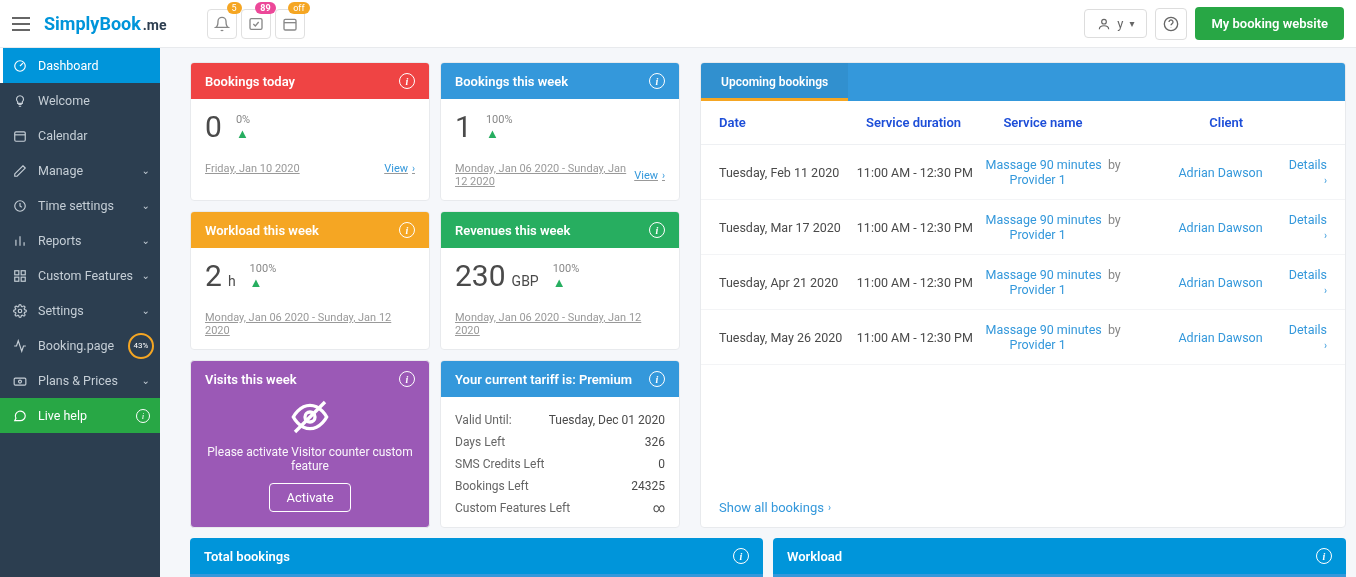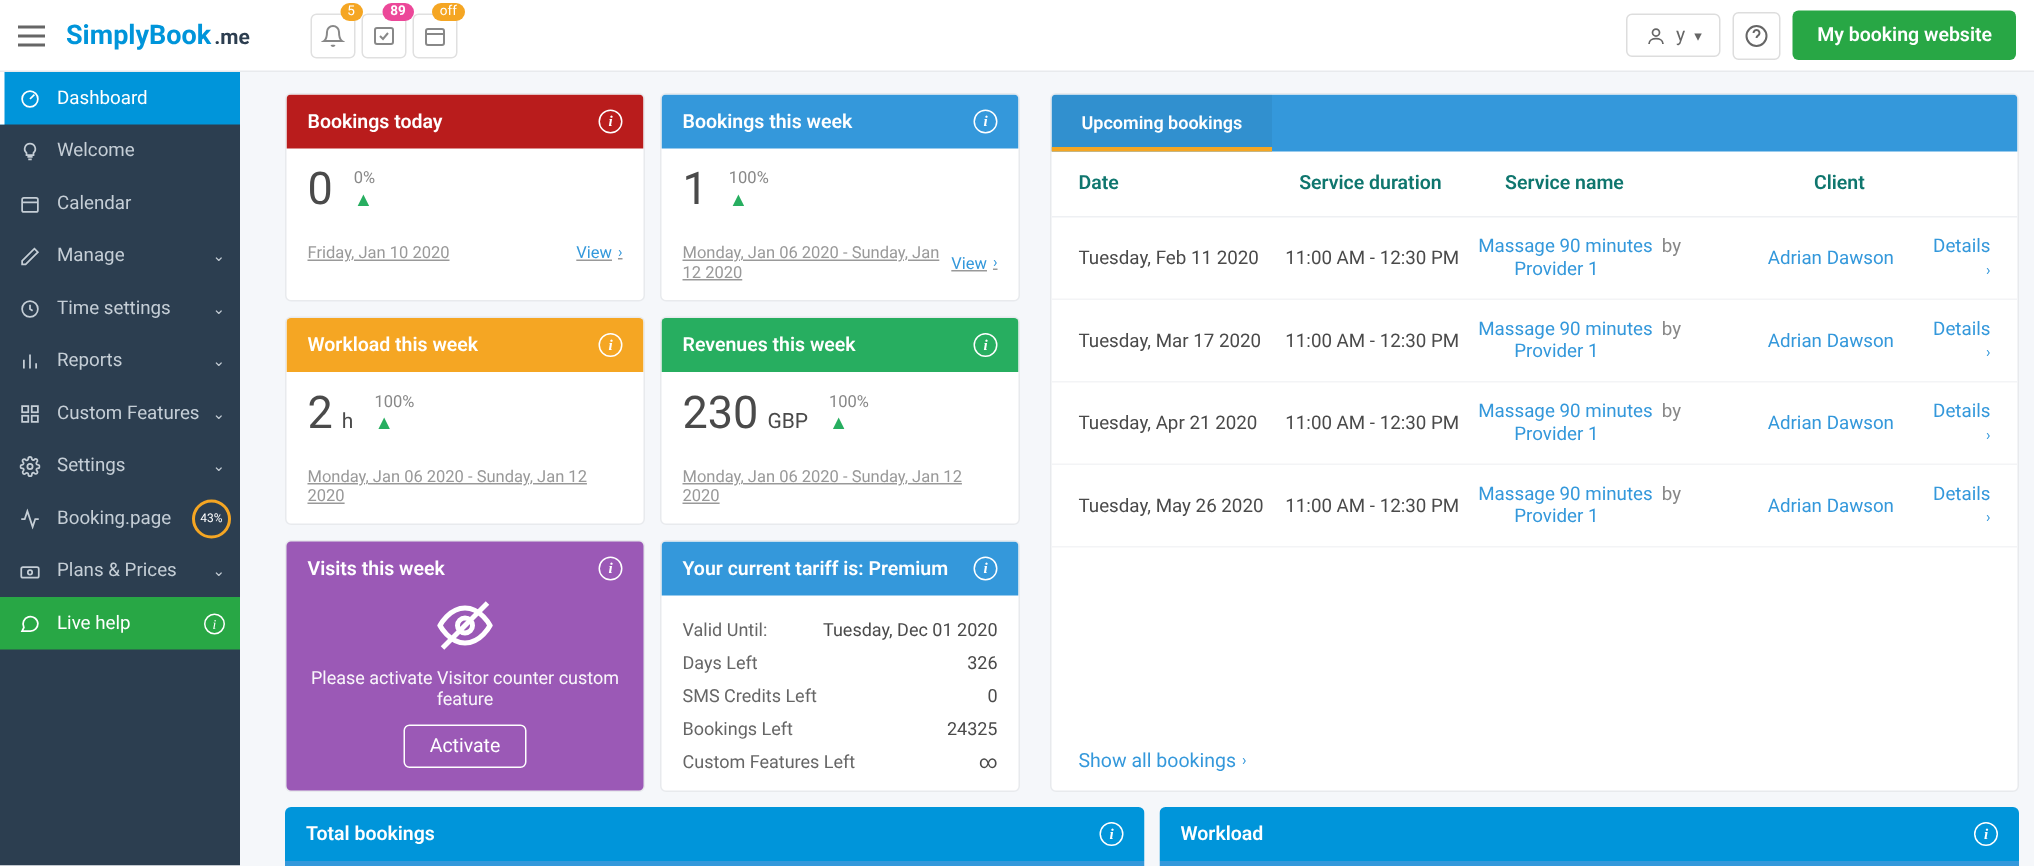--- a/index.html
+++ b/index.html
@@ -35,21 +35,21 @@
 .percent-circle { position: absolute; right: 6px; width: 26px; height: 26px; border: 2px solid #f5a623; border-radius: 50%; display: flex; align-items: center; justify-content: center; font-size: 8px; color: #fff; }
 
 
 .main { flex: 1; padding: 14px 10px 0 10px; overflow: auto; }
 .top-row { display: flex; gap: 10px; }
 .left-cards { display: flex; flex-wrap: wrap; gap: 10px; width: 500px; }
 .card { background: #fff; border: 1px solid #e8eaed; border-radius: 4px; overflow: hidden; }
 .card.small { width: 240px; }
 .card.tall { height: 168px; }
 .card-header { display: flex; align-items: center; justify-content: space-between; padding: 10px 14px; color: #fff; font-weight: 600; font-size: 13px; }
-.hdr-red { background: #b91c1c; }
+.hdr-red { background: #ef4444; }
 .hdr-blue { background: #3498db; }
 .hdr-yellow { background: #f5a623; }
 .hdr-green { background: #27ae60; }
 .info-icon { width: 16px; height: 16px; border: 1.5px solid #fff; border-radius: 50%; display: flex; align-items: center; justify-content: center; font-size: 10px; font-style: italic; font-family: serif; }
 .card-body { padding: 10px 14px; }
 .big-number { font-size: 30px; color: #4a4a4a; display: flex; align-items: baseline; gap: 6px; }
 .big-number .suffix { font-size: 14px; }
 .trend-up { color: #27ae60; font-size: 13px; }
 .card-footer { display: flex; justify-content: space-between; padding: 8px 14px 12px; font-size: 11px; color: #999; text-decoration: underline; }
 .link-blue { color: #3498db; cursor: pointer; display: flex; align-items: center; gap: 4px; }
@@ -63,21 +63,21 @@
 .tariff-body { padding: 12px 14px; font-size: 12px; }
 .tariff-row { display: flex; justify-content: space-between; padding: 4px 0; }
 .tariff-row .k { color: #666; }
 
 
 .bookings-panel { flex: 1; background: #fff; border: 1px solid #e8eaed; border-radius: 4px; overflow: hidden; display: flex; flex-direction: column; }
 .tabs { display: flex; background: #3498db; color: #fff; }
 .tab { padding: 12px 20px; cursor: pointer; font-weight: 600; font-size: 12px; opacity: 0.75; }
 .tab.active { opacity: 1; border-bottom: 3px solid #f5a623; padding-bottom: 9px; background: rgba(0,0,0,0.05); }
 .table { width: 100%; }
-.thead { display: flex; padding: 14px 18px; border-bottom: 1px solid #eef0f3; font-weight: 600; color: #0f766e; font-size: 13px; }
+.thead { display: flex; padding: 14px 18px; border-bottom: 1px solid #eef0f3; font-weight: 600; color: #1d4ed8; font-size: 13px; }
 .trow { display: flex; padding: 12px 18px; border-bottom: 1px solid #f3f4f6; font-size: 12.5px; align-items: center; }
 .col-date { width: 150px; }
 .col-dur { width: 140px; }
 .col-svc { width: 210px; }
 .col-client { width: 120px; }
 .col-details { flex: 1; text-align: right; }
 .svc-name { color: #3498db; cursor: pointer; }
 .by-txt { color: #888; margin: 0 3px; }
 .provider { color: #3498db; cursor: pointer; margin-left: 24px; }
 .client-link { color: #3498db; cursor: pointer; }

